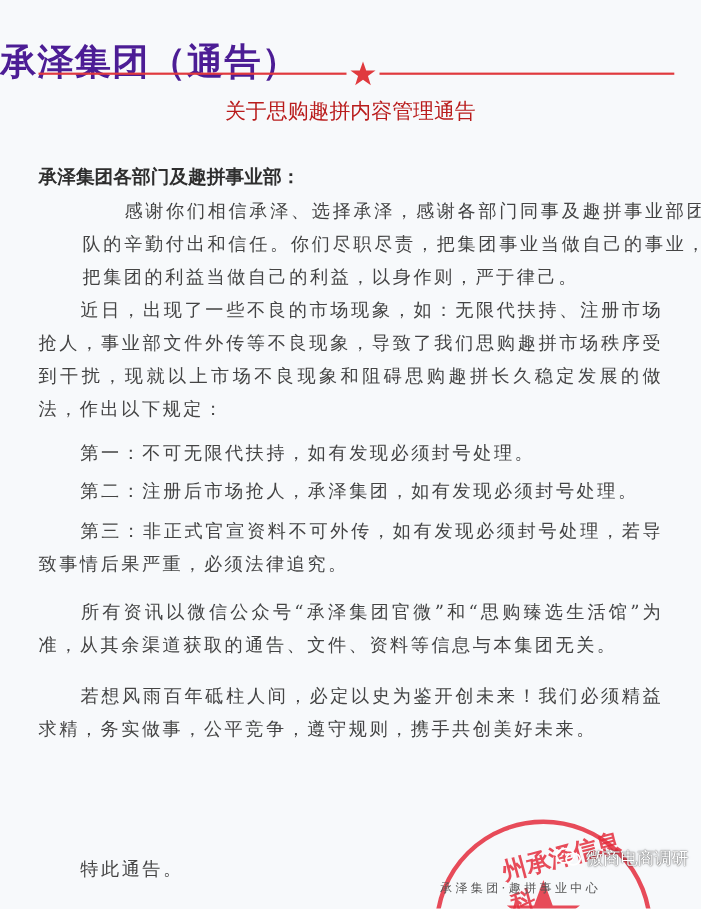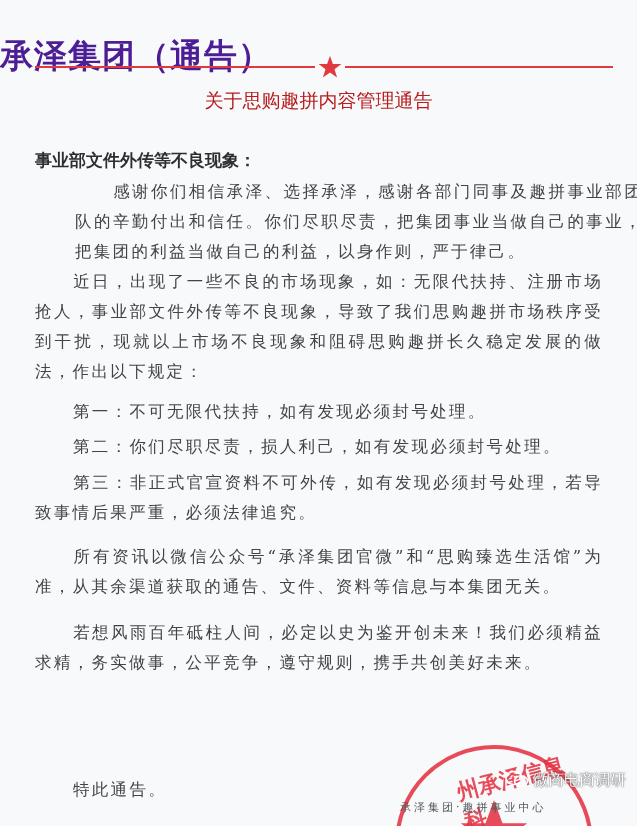--- a/index.html
+++ b/index.html
@@ -67,26 +67,26 @@
 <div class="page">
   <div class="header-title">承泽集团（通告）</div>
   <div class="red-rule rule-left"></div>
   <svg class="star" viewBox="0 0 24 24">
     <polygon points="12,1 14.9,9 23.4,9 16.5,14.2 19.1,22.6 12,17.5 4.9,22.6 7.5,14.2 0.6,9 9.1,9" fill="#e03a3e"></polygon>
   </svg>
   <div class="red-rule rule-right"></div>
 
   <div class="subtitle">关于思购趣拼内容管理通告</div>
 
-  <div class="salutation">事业部文件外传等不良现象：</div>
+  <div class="salutation">承泽集团各部门及趣拼事业部：</div>
 
   <div class="para" style="top:177px;margin-left:40px;"><span class="indent"></span><span>感谢你们相信承泽、选择承泽，感谢各部门同事及趣拼事业部团队的辛勤付出和信任。你们尽职尽责，把集团事业当做自己的事业，把集团的利益当做自己的利益，以身作则，严于律己。</span></div>
   <div class="para" style="top:267px;"><span class="indent"></span><span>近日，出现了一些不良的市场现象，如：无限代扶持、注册市场抢人，事业部文件外传等不良现象，导致了我们思购趣拼市场秩序受到干扰，现就以上市场不良现象和阻碍思购趣拼长久稳定发展的做法，作出以下规定：</span></div>
   <div class="para" style="top:397px;"><span class="indent"></span><span>第一：不可无限代扶持，如有发现必须封号处理。</span></div>
-  <div class="para" style="top:432px;"><span class="indent"></span><span>第二：你们尽职尽责，损人利己，如有发现必须封号处理。</span></div>
+  <div class="para" style="top:432px;"><span class="indent"></span><span>第二：注册后市场抢人，承泽集团，如有发现必须封号处理。</span></div>
   <div class="para" style="top:468px;"><span class="indent"></span><span>第三：非正式官宣资料不可外传，如有发现必须封号处理，若导致事情后果严重，必须法律追究。</span></div>
   <div class="para" style="top:542px;"><span class="indent"></span><span>所有资讯以微信公众号“承泽集团官微”和“思购臻选生活馆”为准，从其余渠道获取的通告、文件、资料等信息与本集团无关。</span></div>
   <div class="para" style="top:618px;"><span class="indent"></span><span>若想风雨百年砥柱人间，必定以史为鉴开创未来！我们必须精益求精，务实做事，公平竞争，遵守规则，携手共创美好未来。</span></div>
   <div class="para" style="top:775px;"><span class="indent"></span><span>特此通告。</span></div>
 
   <div class="stamp">
     <div class="stamp-text">州承泽信息科</div>
     <svg class="stamp-star" viewBox="0 0 24 24">
       <polygon points="12,1 14.9,9 23.4,9 16.5,14.2 19.1,22.6 12,17.5 4.9,22.6 7.5,14.2 0.6,9 9.1,9" fill="rgba(228,45,60,0.85)"></polygon>
     </svg>

